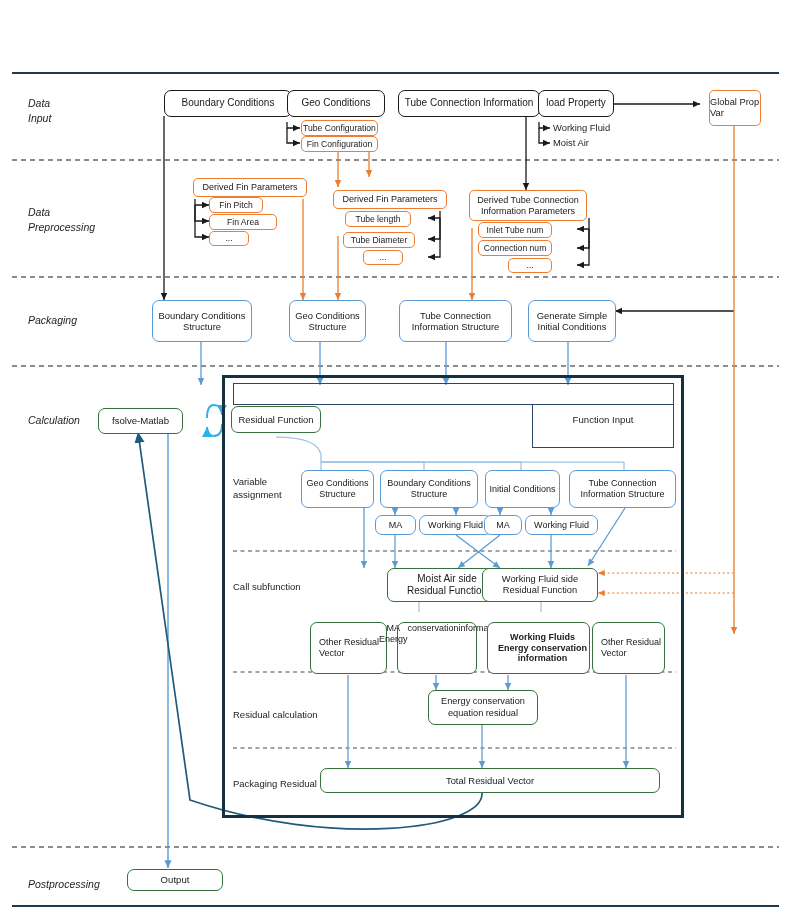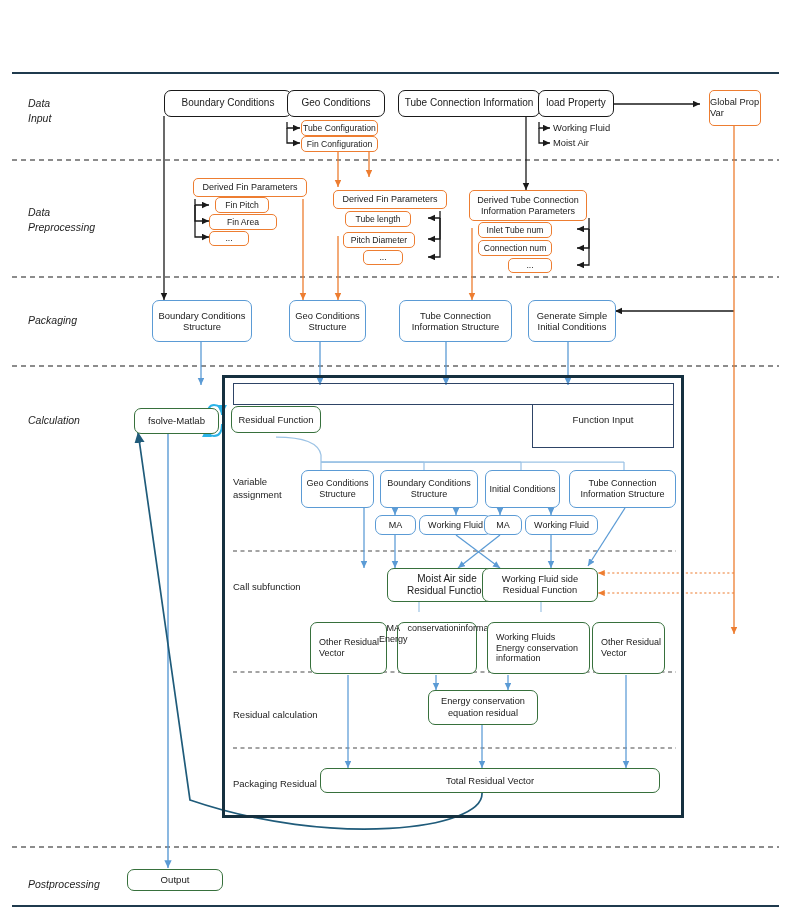--- a/index.html
+++ b/index.html
@@ -198,27 +198,27 @@
     <div>Var</div>
   </div>
 
   <div class="node n-orange" style="left:301px;top:120px;width:77px;height:16px;font-size:8.6px;">Tube Configuration</div>
   <div class="node n-orange" style="left:301px;top:136px;width:77px;height:16px;font-size:8.6px;">Fin Configuration</div>
 
   <div class="plain" style="left:553px;top:122px;font-size:9.4px;">Working Fluid</div>
   <div class="plain" style="left:553px;top:137px;font-size:9.4px;">Moist Air</div>
 
   <div class="node n-orange" style="left:193px;top:178px;width:114px;height:19px;font-size:9px;">Derived Fin Parameters</div>
-  <div class="node n-orange" style="left:209px;top:197px;width:54px;height:16px;font-size:8.6px;margin-left:6px;">Fin Pitch</div>
+  <div class="node n-orange" style="left:209px;top:197px;width:54px;height:16px;font-size:8.6px;">Fin Pitch</div>
   <div class="node n-orange" style="left:209px;top:214px;width:68px;height:16px;font-size:8.6px;">Fin Area</div>
   <div class="node n-orange" style="left:209px;top:231px;width:40px;height:15px;font-size:8.6px;">...</div>
 
   <div class="node n-orange" style="left:333px;top:190px;width:114px;height:19px;font-size:9px;">Derived Fin Parameters</div>
   <div class="node n-orange" style="left:345px;top:211px;width:66px;height:16px;font-size:8.6px;">Tube length</div>
-  <div class="node n-orange" style="left:343px;top:232px;width:72px;height:16px;font-size:8.6px;">Pitch Diameter</div>
+  <div class="node n-orange" style="left:343px;top:232px;width:72px;height:16px;font-size:8.6px;">Tube Diameter</div>
   <div class="node n-orange" style="left:363px;top:250px;width:40px;height:15px;font-size:8.6px;">...</div>
 
   <div class="node n-orange" style="left:469px;top:190px;width:118px;height:31px;font-size:9px;flex-direction:column;">
     <div>Derived Tube Connection</div>
     <div>Information Parameters</div>
   </div>
   <div class="node n-orange" style="left:478px;top:222px;width:74px;height:16px;font-size:8.6px;">Inlet Tube num</div>
   <div class="node n-orange" style="left:478px;top:240px;width:74px;height:16px;font-size:8.6px;">Connection num</div>
   <div class="node n-orange" style="left:508px;top:258px;width:44px;height:15px;font-size:8.6px;">...</div>
 
@@ -241,21 +241,21 @@
 
   <div style="position:absolute;left:222px;top:375px;width:462px;height:443px;
               border:3.2px solid #15303F;box-sizing:border-box;background:transparent;"></div>
 
   <div style="position:absolute;left:233px;top:383px;width:441px;height:22px;
               border:1.3px solid #2E4466;box-sizing:border-box;"></div>
   <div style="position:absolute;left:532px;top:405px;width:142px;height:43px;
               border:1.3px solid #2E4466;border-top:none;box-sizing:border-box;"></div>
   <div class="plain" style="left:539px;top:414px;width:128px;text-align:center;font-size:9.6px;">Function Input</div>
 
-  <div class="node n-green" style="left:98px;top:408px;width:85px;height:26px;font-size:9.6px;margin-left:36px;">fsolve-Matlab</div>
+  <div class="node n-green" style="left:98px;top:408px;width:85px;height:26px;font-size:9.6px;">fsolve-Matlab</div>
 
   <div class="node n-green" style="left:231px;top:406px;width:90px;height:27px;font-size:9.4px;">Residual Function</div>
 
   <div class="sub-lbl" style="left:233px;top:475px;">
     <div>Variable</div>
     <div>assignment</div>
   </div>
   <div class="sub-lbl" style="left:233px;top:580px;">Call subfunction</div>
   <div class="sub-lbl" style="left:233px;top:708px;">Residual calculation</div>
   <div class="sub-lbl" style="left:233px;top:777px;">Packaging Residual</div>
@@ -293,21 +293,21 @@
     <div>Other Residual</div>
     <div>Vector</div>
   </div>
   <div class="node n-green" style="left:397px;top:622px;width:80px;height:52px;font-size:9px;
        flex-direction:row;align-items:flex-start;padding-left:8px;">
     <div>MA Energy</div>
     <div>conservation</div>
     <div>information</div>
   </div>
   <div class="node n-green" style="left:487px;top:622px;width:103px;height:52px;font-size:9px;
-       flex-direction:column;align-items:flex-start;padding-left:8px;">
+       flex-direction:column;align-items:center;padding-left:8px;font-weight:bold;">
     <div>Working Fluids</div>
     <div>Energy conservation</div>
     <div>information</div>
   </div>
   <div class="node n-green" style="left:592px;top:622px;width:73px;height:52px;font-size:9px;
        flex-direction:column;align-items:flex-start;padding-left:8px;">
     <div>Other Residual</div>
     <div>Vector</div>
   </div>
 

